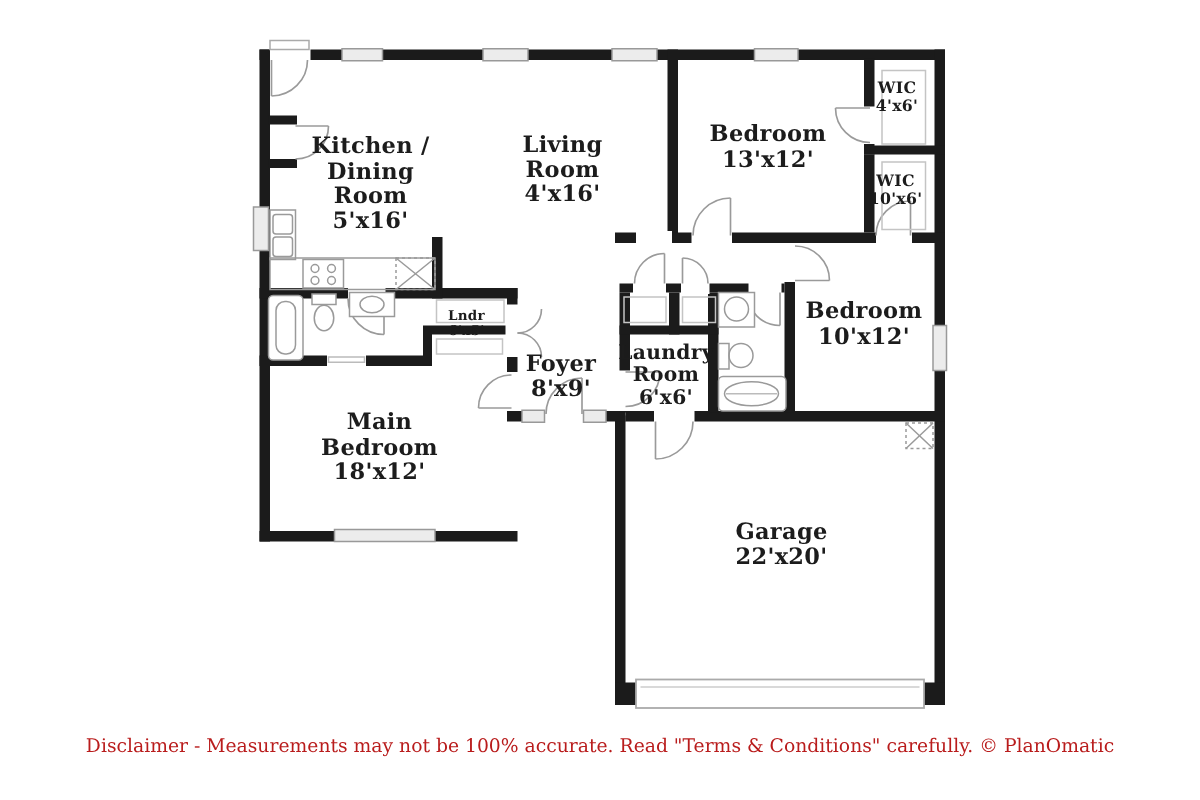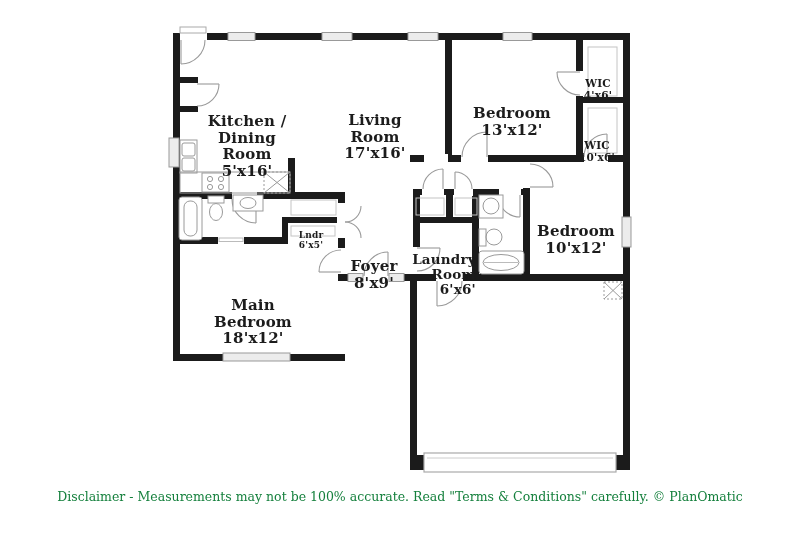--- a/index.html
+++ b/index.html
@@ -1,26 +1,26 @@
 <!DOCTYPE html>
 <html><head>
 <meta charset="utf-8">
 <style>
   html,body{margin:0;padding:0;background:#fff;}
   #stage{position:relative;width:800px;height:533px;background:#fff;overflow:hidden;
          font-family:"DejaVu Serif","Liberation Serif",serif;}
   #plan-svg{position:absolute;left:0;top:0;}
   .lbl{position:absolute;transform:translateX(-50%);text-align:center;
        font-weight:bold;color:#1c1c1c;font-size:15px;line-height:16.5px;
-       white-space:pre-line;letter-spacing:.2px;margin-top:24px;}
+       white-space:pre-line;letter-spacing:.2px;}
   .lbl-md{font-size:13.5px;line-height:15px;}
   .lbl-sm{font-size:10.5px;line-height:12px;}
   .lbl-xs{font-size:9px;line-height:10px;}
   #disclaimer{position:absolute;left:400px;top:489px;transform:translateX(-50%);
-       width:700px;text-align:center;font-size:12.5px;color:#15803d;
+       width:700px;text-align:center;font-size:12.5px;color:#b91c1c;
        font-family:"DejaVu Serif","Liberation Serif",serif;}
 </style>
 </head>
 <body>
 
 <div id="stage">
 
 <svg id="plan-svg" width="800" height="533" viewBox="0 0 800 533">
 
   <g fill="#1b1b1b" stroke="none">
@@ -227,34 +227,36 @@
     <rect x="291" y="226" width="44" height="10"></rect>
   </g>
 </svg>
 
   <div class="lbl" style="left:247px;top:89px;">Kitchen /
 Dining
 Room
 5'x16'</div>
   <div class="lbl" style="left:375px;top:88px;">Living
 Room
-17'x16'</div>
+4'x16'</div>
   <div class="lbl" style="left:512px;top:81px;">Bedroom
 13'x12'</div>
   <div class="lbl lbl-sm" style="left:598px;top:53px;">WIC
 4'x6'</div>
   <div class="lbl lbl-sm" style="left:597px;top:115px;">WIC
 10'x6'</div>
   <div class="lbl" style="left:576px;top:199px;">Bedroom
 10'x12'</div>
   <div class="lbl" style="left:374px;top:234px;">Foyer
 8'x9'</div>
-  <div class="lbl lbl-md" style="left:444px;top:228px;text-align:right;">Laundry
+  <div class="lbl lbl-md" style="left:444px;top:228px;">Laundry
 Room
 6'x6'</div>
   <div class="lbl lbl-xs" style="left:311px;top:206px;">Lndr
 6'x5'</div>
   <div class="lbl" style="left:253px;top:273px;">Main
 Bedroom
 18'x12'</div>
+  <div class="lbl" style="left:521px;top:346px;">Garage
+22'x20'</div>
 
   <div id="disclaimer">Disclaimer - Measurements may not be 100% accurate. Read "Terms &amp; Conditions" carefully. © PlanOmatic</div>
 </div>
 
 </body></html>

